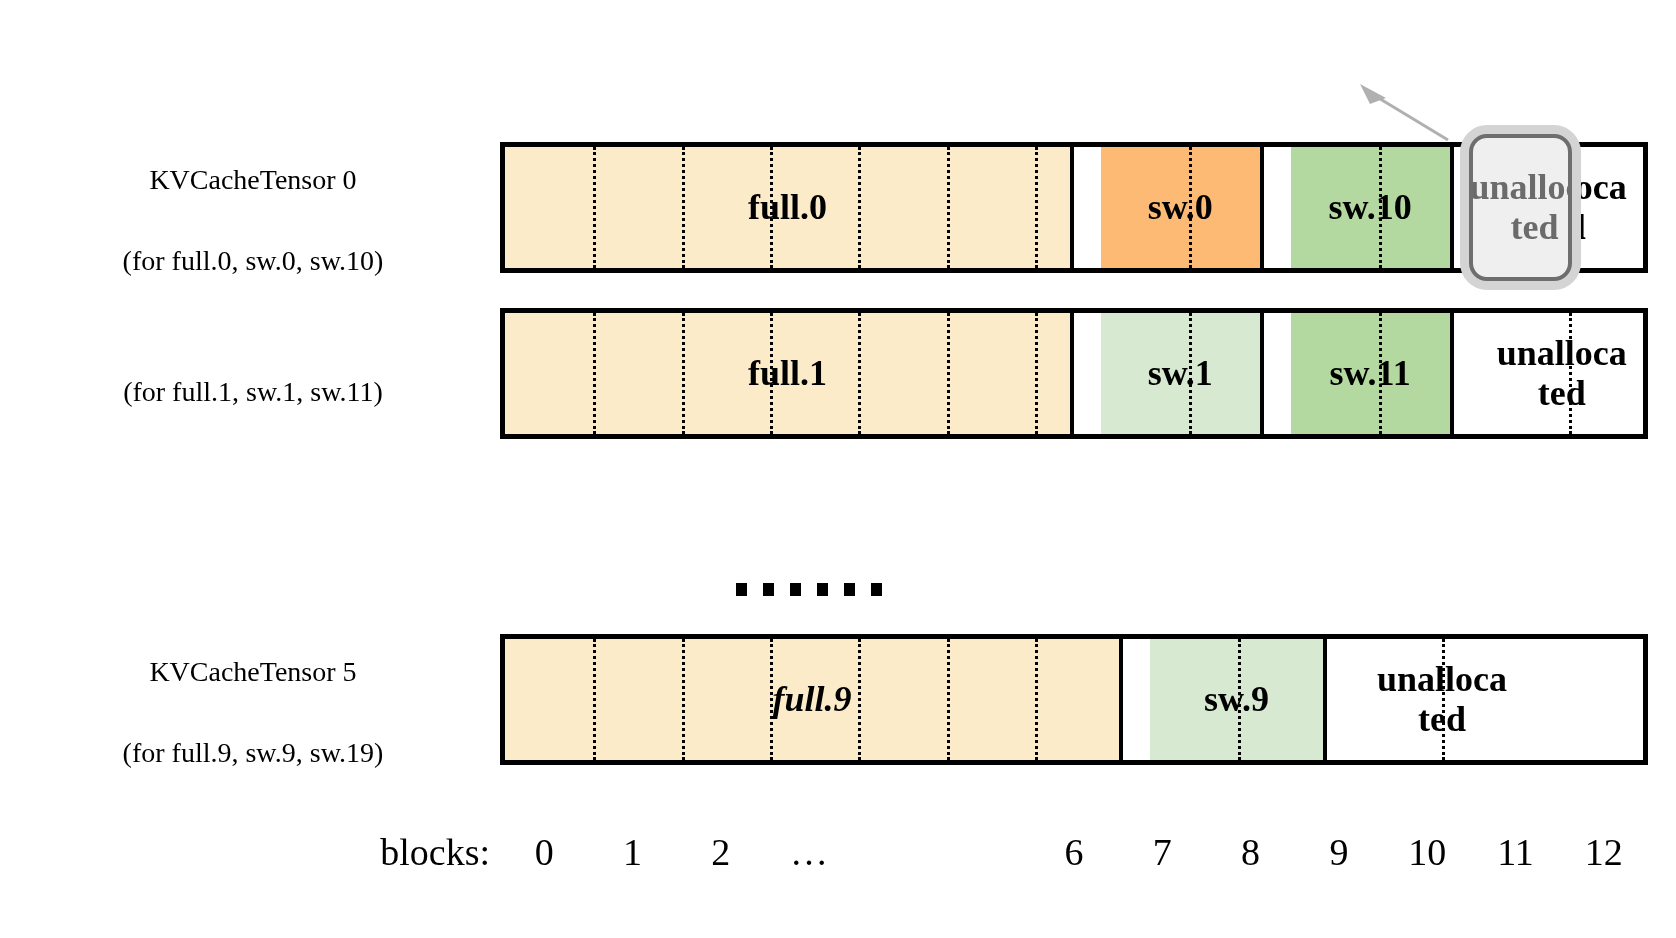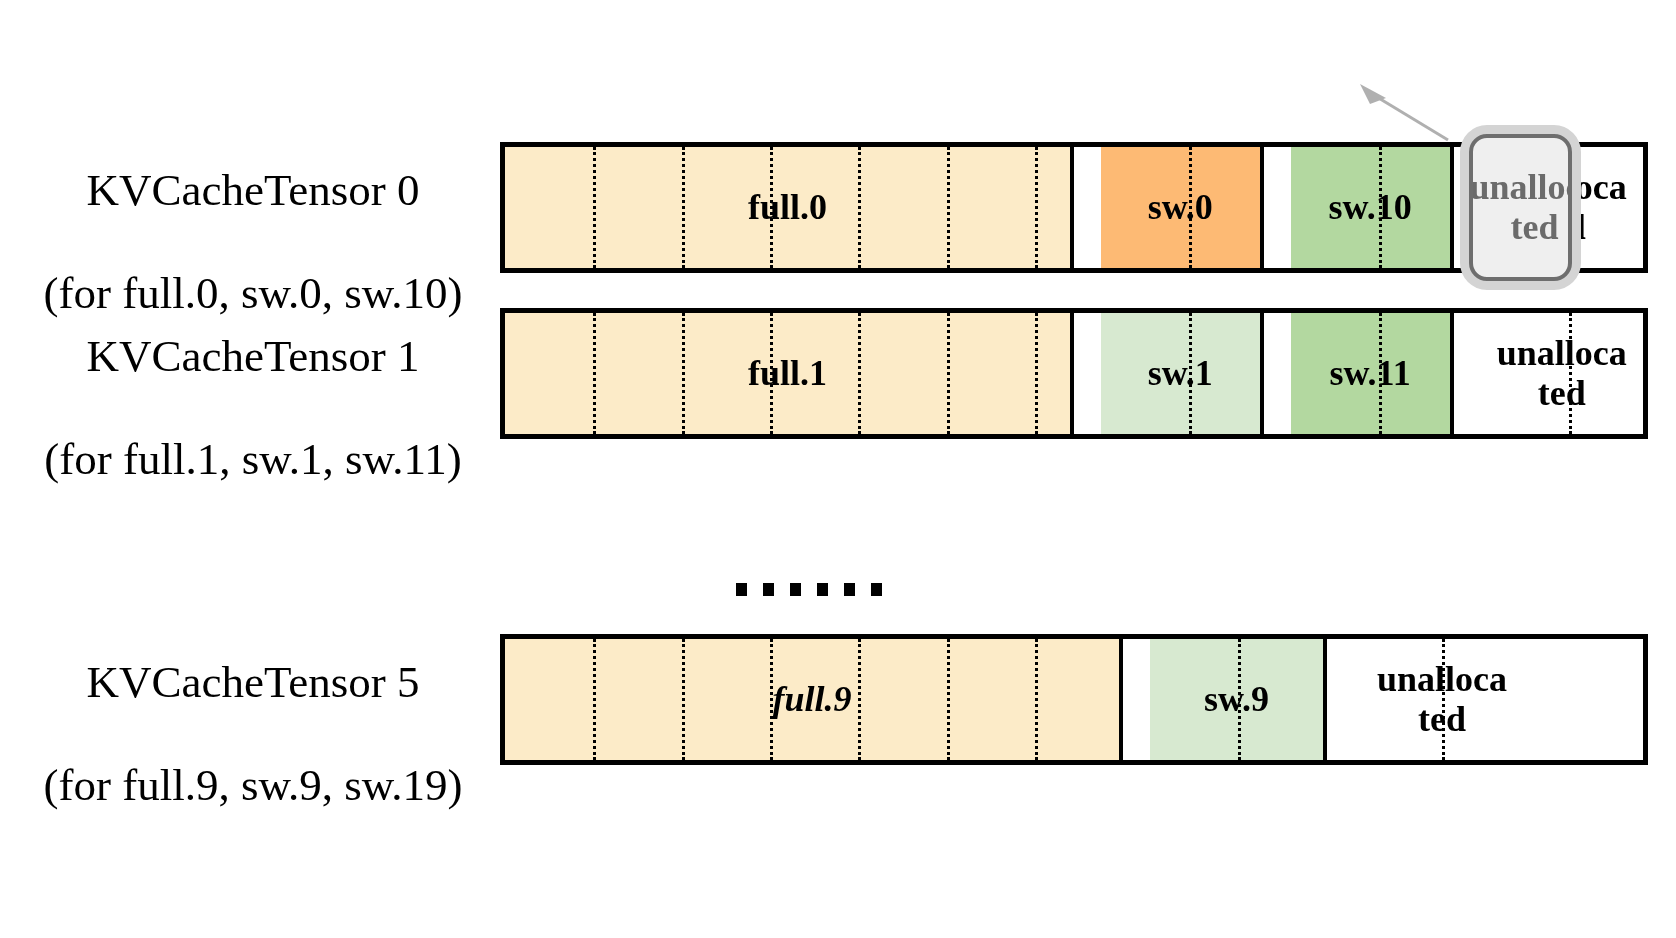--- a/index.html
+++ b/index.html
@@ -22,21 +22,21 @@
     color:#000;
   }
   .annot-arrow{position:absolute;left:1330px;top:78px;width:140px;height:70px;}
 
   
   .row-label{
     position:absolute;
     width:470px;
     left:18px;
     text-align:center;
-    font-size:45px;
+    font-size:28px;
     line-height:1.28;
     color:#000;
   }
   .row-label .l1{display:block;white-space:nowrap;}
   .row-label .l2{display:block;white-space:nowrap;margin-top:46px;}
 
   
   .bar{
     position:absolute;
     left:500px;
@@ -154,21 +154,20 @@
         <div class="cell" style="width: 176.615px; background: rgb(179, 216, 160);">
           <div class="blockdiv" style="left: 88.3077px;"></div>
           <div class="cell-text">sw.10</div>
         </div>
         <div class="cell two-line" style="width: 176.615px; background: rgb(255, 255, 255);">
           <div class="blockdiv" style="left: 88.3077px;"></div>
           <div class="cell-text">unalloca<br>ted</div>
         </div>
       </div>
       <div class="row-label" style="top: 327.5px;">
-        <span class="l1">KVCacheTensor 1</span>
         <span class="l2">(for full.1, sw.1, sw.11)</span>
       </div>
       <div class="bar" style="top: 308px; height: 131px;">
         <div class="cell" style="width: 618.154px; background: rgb(252, 235, 200);">
           <div class="blockdiv" style="left: 88.3077px;"></div>
           <div class="blockdiv" style="left: 176.615px;"></div>
           <div class="blockdiv" style="left: 264.923px;"></div>
           <div class="blockdiv" style="left: 353.231px;"></div>
           <div class="blockdiv" style="left: 441.538px;"></div>
           <div class="blockdiv" style="left: 529.846px;"></div>
@@ -214,17 +213,33 @@
 
   <div class="ellipsis" id="ellipsis-marker" style="left: 736px; top: 583px;">
       <span></span>
       <span></span>
       <span></span>
       <span></span>
       <span></span>
       <span></span>
     </div>
 
+  <div class="axis">
+    <div class="axis-title">blocks:</div>
+    <div id="axis-ticks">
+        <div class="axis-tick" style="left: 544.154px;">0</div>
+        <div class="axis-tick" style="left: 632.462px;">1</div>
+        <div class="axis-tick" style="left: 720.769px;">2</div>
+        <div class="axis-tick" style="left: 809.077px;">…</div>
+        <div class="axis-tick" style="left: 1074px;">6</div>
+        <div class="axis-tick" style="left: 1162.31px;">7</div>
+        <div class="axis-tick" style="left: 1250.62px;">8</div>
+        <div class="axis-tick" style="left: 1338.92px;">9</div>
+        <div class="axis-tick" style="left: 1427.23px;">10</div>
+        <div class="axis-tick" style="left: 1515.54px;">11</div>
+        <div class="axis-tick" style="left: 1603.85px;">12</div>
+      </div>
+  </div>
 
 <div class="highlight" style="left: 1469.38px; top: 134px; width: 102.308px; height: 147px;">
       <div class="hl-text">unalloca<br>ted</div>
     </div>
   </div>
 
 </body></html>

